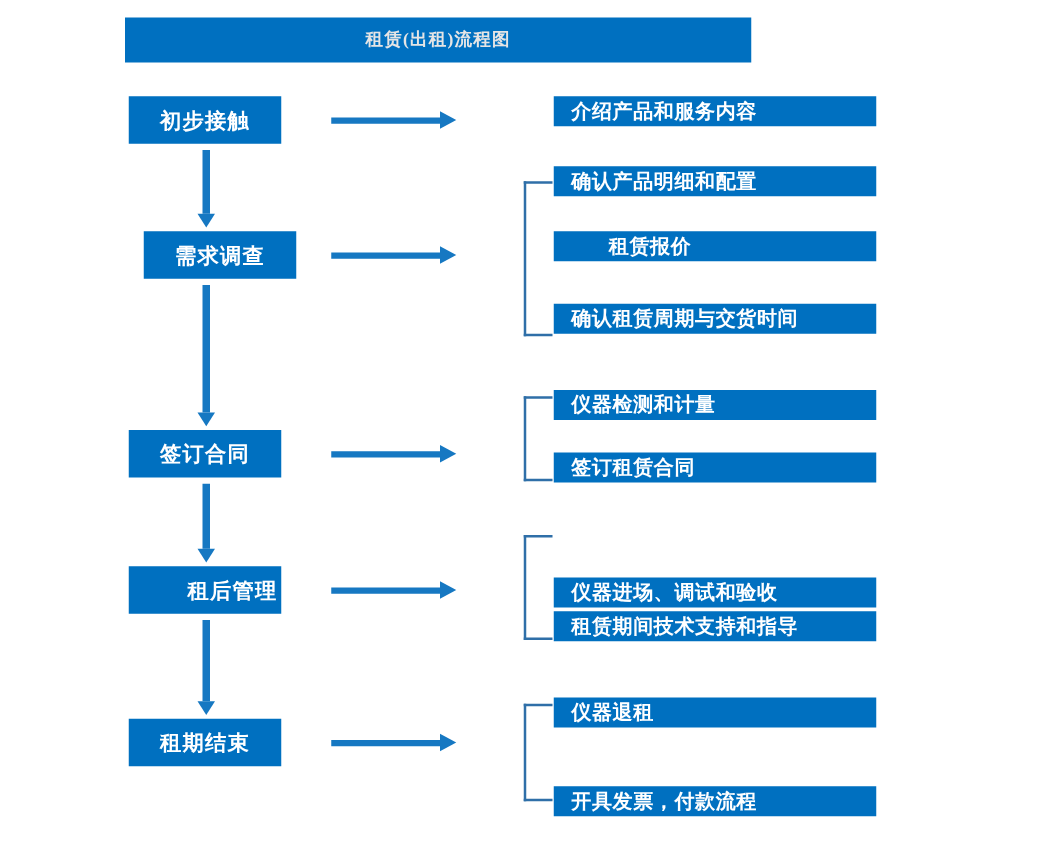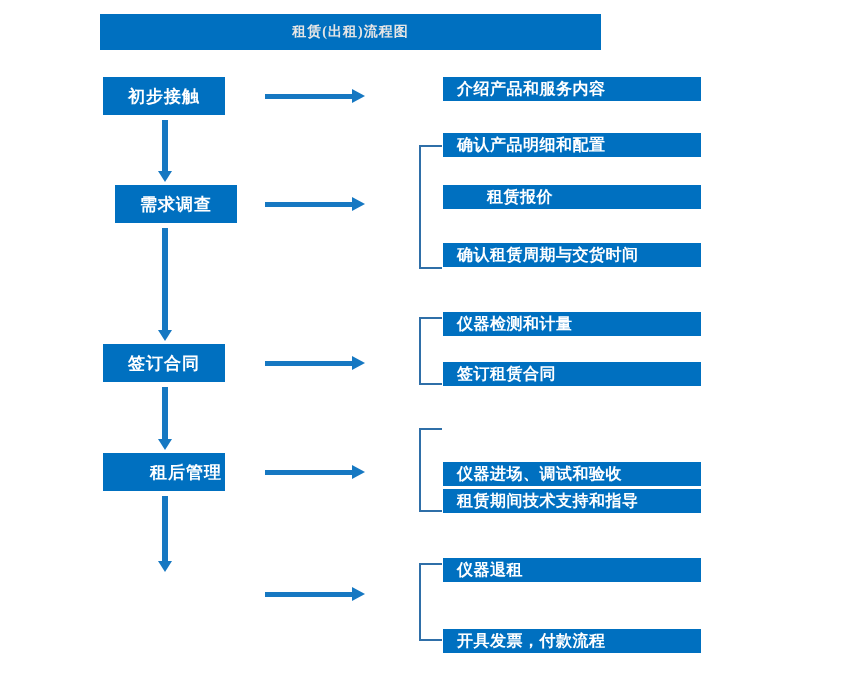--- a/index.html
+++ b/index.html
@@ -140,20 +140,21 @@
   <div class="title-bar">租赁(出租)流程图</div>
 
   <div class="stage-box" style="left:103px; top:77px;">初步接触</div>
 
   <div class="stage-box" style="left:115px; top:185px;">需求调查</div>
 
   <div class="stage-box" style="left:103px; top:344px;">签订合同</div>
 
   <div class="stage-box" style="left:103px; top:453px;padding-left:44px;">租后管理</div>
 
+  <div class="stage-box" style="left:103px; top:575px;">租期结束</div>
 
   <div class="v-arrow" style="top:120px; height:62px;">
     <div class="shaft" style="height:51px;"></div>
     <div class="head"></div>
   </div>
 
   <div class="v-arrow" style="top:228px; height:113px;">
     <div class="shaft" style="height:102px;"></div>
     <div class="head"></div>
   </div>

